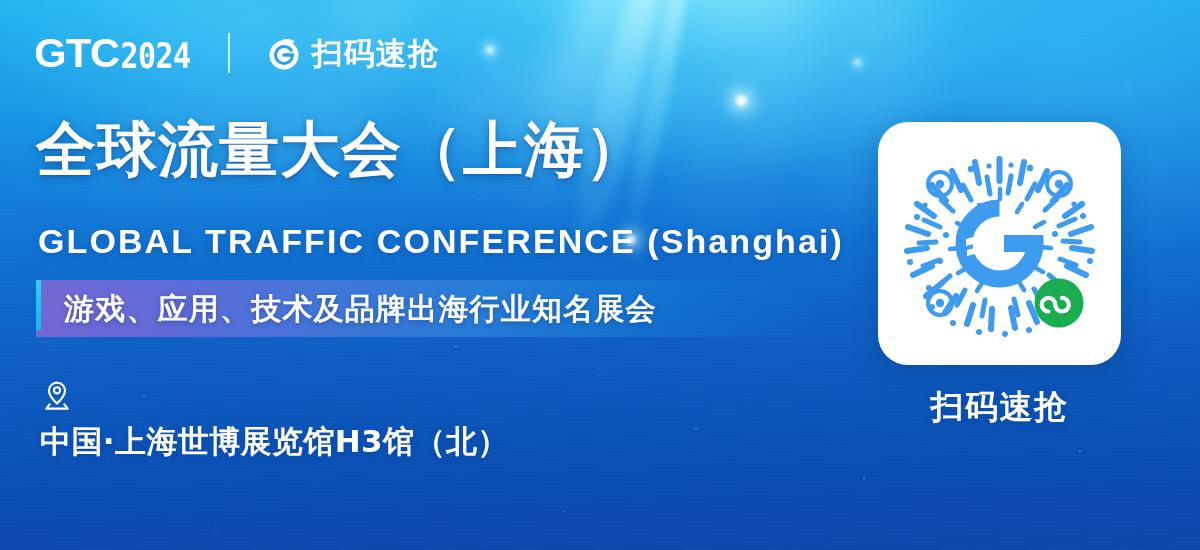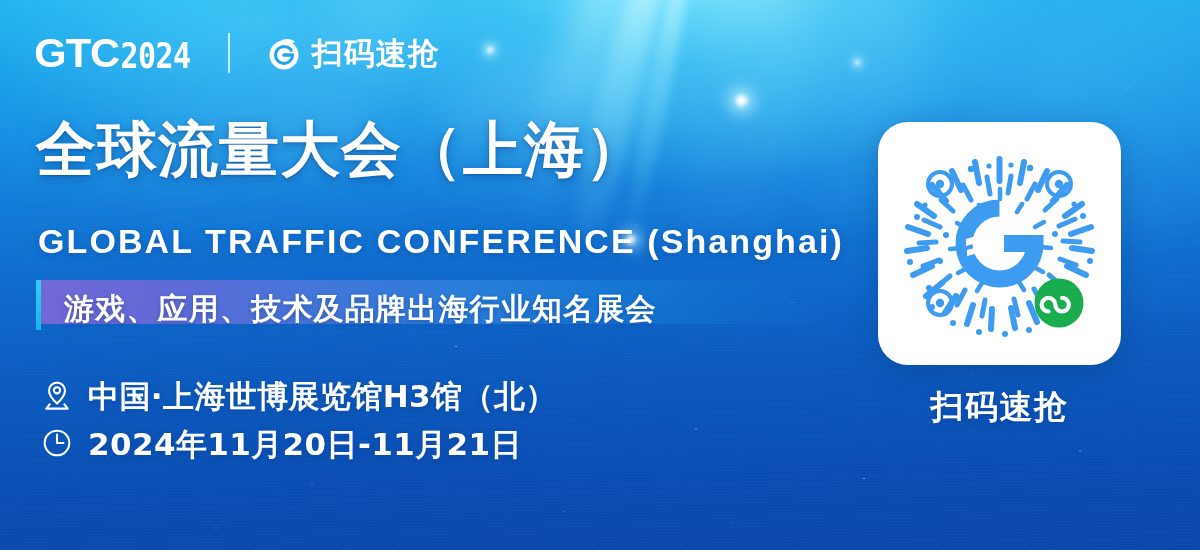--- a/index.html
+++ b/index.html
@@ -152,22 +152,22 @@
     font-family:"Liberation Sans","DejaVu Sans",sans-serif;
     font-weight:700; font-size:34px; line-height:1;
     color:#ffffff; letter-spacing:2.1px; white-space:nowrap;
     text-shadow:0 2px 7px rgba(8,58,140,.35);
     z-index:6;
   }
 
   
   .tagline-band {
     position:absolute; left:36px; top:280px;
-    width:790px; height:44px;
-    display:flex; align-items:flex-end;
+    width:790px; height:57px;
+    display:flex; align-items:center;
     background:linear-gradient(90deg,
       rgba(124,104,214,.92) 0%,
       rgba(106,106,216,.90) 16%,
       rgba(82,120,220,.82) 34%,
       rgba(56,140,226,.60) 55%,
       rgba(38,152,230,.34) 72%,
       rgba(30,158,232,.12) 87%,
       rgba(28,160,233,0) 100%);
     z-index:6;
   }
@@ -180,22 +180,23 @@
     font-family:"DejaVu Sans","Liberation Sans",sans-serif;
     font-weight:700; font-size:30px; line-height:1;
     color:#ffffff; letter-spacing:1.2px;
     margin-left:28px; white-space:nowrap;
     text-shadow:0 2px 5px rgba(20,40,110,.35);
   }
 
   
   .info { position:absolute; left:40px; z-index:6; }
   .info-row {
-    display:flex; align-items:flex-end; gap:14px;
+    display:flex; align-items:flex-start; gap:14px;
     margin-bottom:14px;
+    flex-direction:column;
   }
   .info-icon { flex:0 0 auto; width:34px; height:34px; display:block; }
   .info-text {
     font-family:"DejaVu Sans","Liberation Sans",sans-serif;
     font-weight:700; font-size:31px; line-height:1;
     color:#ffffff; letter-spacing:0.4px; white-space:nowrap;
     text-shadow:0 2px 7px rgba(8,58,140,.4);
   }
   .info { top:378px; }
 
@@ -284,29 +285,20 @@
       <span class="info-icon">
         <svg class="info-icon" viewBox="0 0 34 34">
           <path d="M17 4.6c-4.4 0-8 3.5-8 7.9 0 5.6 8 13.1 8 13.1s8-7.5 8-13.1c0-4.4-3.6-7.9-8-7.9z" fill="none" stroke="#ffffff" stroke-width="2.1"></path>
           <circle cx="17" cy="12.3" r="3.1" fill="none" stroke="#ffffff" stroke-width="2.1"></circle>
           <path d="M10.2 25.6 L6.3 30.6 H27.7 L23.8 25.6" fill="none" stroke="#ffffff" stroke-width="2.1" stroke-linejoin="round"></path>
         </svg>
       </span>
       <span class="info-text">中国·上海世博展览馆H3馆（北）</span>
     </div>
 
-    <div class="info-row">
-      <span class="info-icon">
-        <svg class="info-icon" viewBox="0 0 34 34">
-          <circle cx="17" cy="17" r="12.3" fill="none" stroke="#ffffff" stroke-width="2.1"></circle>
-          <path d="M17 8.6 V17 H23.4" fill="none" stroke="#ffffff" stroke-width="2.1" stroke-linecap="round" stroke-linejoin="round"></path>
-        </svg>
-      </span>
-      <span class="info-text">2024年11月20日-11月21日</span>
-    </div>
   </div>
 
   <div class="qr-panel">
     <svg class="qr-art" viewBox="0 0 225 225">
       <g stroke="#3d9bf0" stroke-linecap="round" fill="#3d9bf0">
 
         <g stroke-width="6">
           <line x1="112.5" y1="28" x2="112.5" y2="50"></line>
           <line x1="137" y1="31" x2="133" y2="52"></line>
           <line x1="160" y1="40" x2="151" y2="59"></line>

